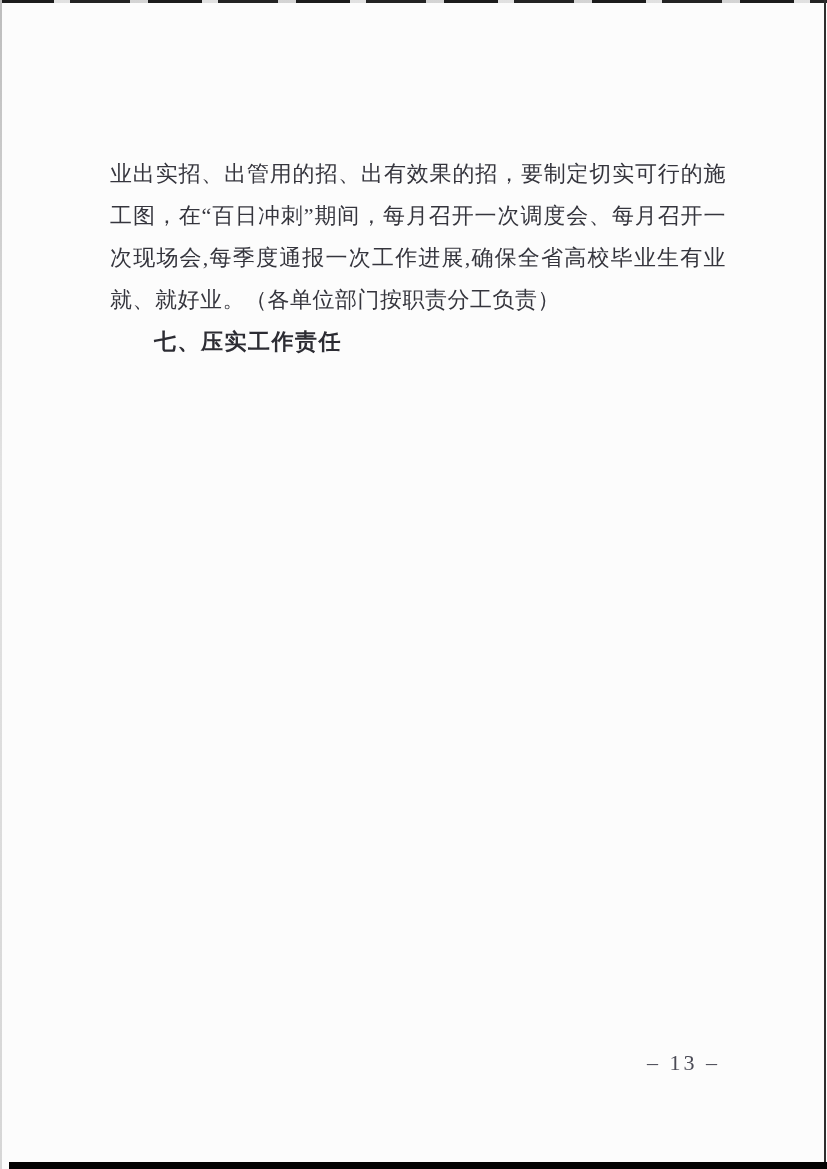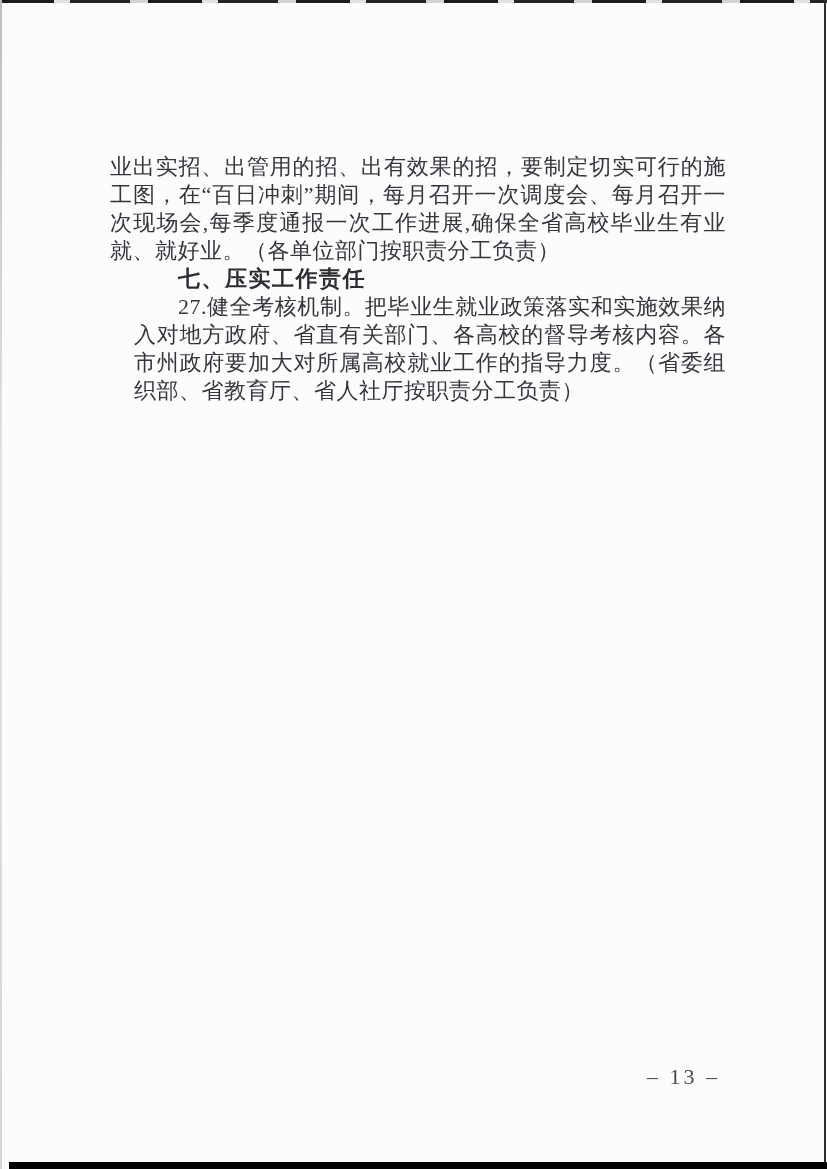--- a/index.html
+++ b/index.html
@@ -45,59 +45,56 @@
     background: #020202;
   }
   
   .content {
     position: absolute;
     left: 110px;
     top: 153px;
     width: 616px;
     color: var(--text-color, #35353d);
     font-size: 22px;
-    line-height: 28px;
+    line-height: 42px;
     text-align: justify;
     letter-spacing: 0.5px;
   }
   .content p {
     margin: 0;
     padding: 0;
   }
   .content p.indent {
     text-indent: 2em;
-    margin-left: 24px;
   }
   .content p.heading {
     font-family: "Liberation Sans", "DejaVu Sans", sans-serif;
     font-weight: bold;
     color: #2c2c33;
     letter-spacing: 1.5px;
   }
   .page-number {
     position: absolute;
     top: 1050px;
     right: 107px;
     font-family: "Liberation Serif", "DejaVu Serif", serif;
     font-size: 22px;
     color: #4a4a55;
     letter-spacing: 3px;
     white-space: nowrap;
-    margin-top: 14px;
   }
 </style>
 </head>
 <body>
 
 <div class="page">
   <div class="scan-edge-top"></div>
   <div class="scan-edge-left"></div>
   <div class="scan-edge-right"></div>
   <div class="scan-edge-bottom"></div>
 
   <main class="content">
       <p class="body-para">业出实招、出管用的招、出有效果的招，要制定切实可行的施工图，在“百日冲刺”期间，每月召开一次调度会、每月召开一次现场会,每季度通报一次工作进展,确保全省高校毕业生有业就、就好业。（各单位部门按职责分工负责）</p>
       <p class="heading indent">七、压实工作责任</p>
-      <p class="body-para indent">27.健全考核机制。把毕业生就业政策落实和实施效果纳入对地方政府、省直有关部门、各高校的督导考核内容。各市州政府要加大对所属高校就业工作的指导力度。（省委组织部、省教育厅、省人社厅按职责分工负责）</p>
     </main>
 
   <div class="page-number">– 13 –</div>
 </div>
 
 </body></html>

